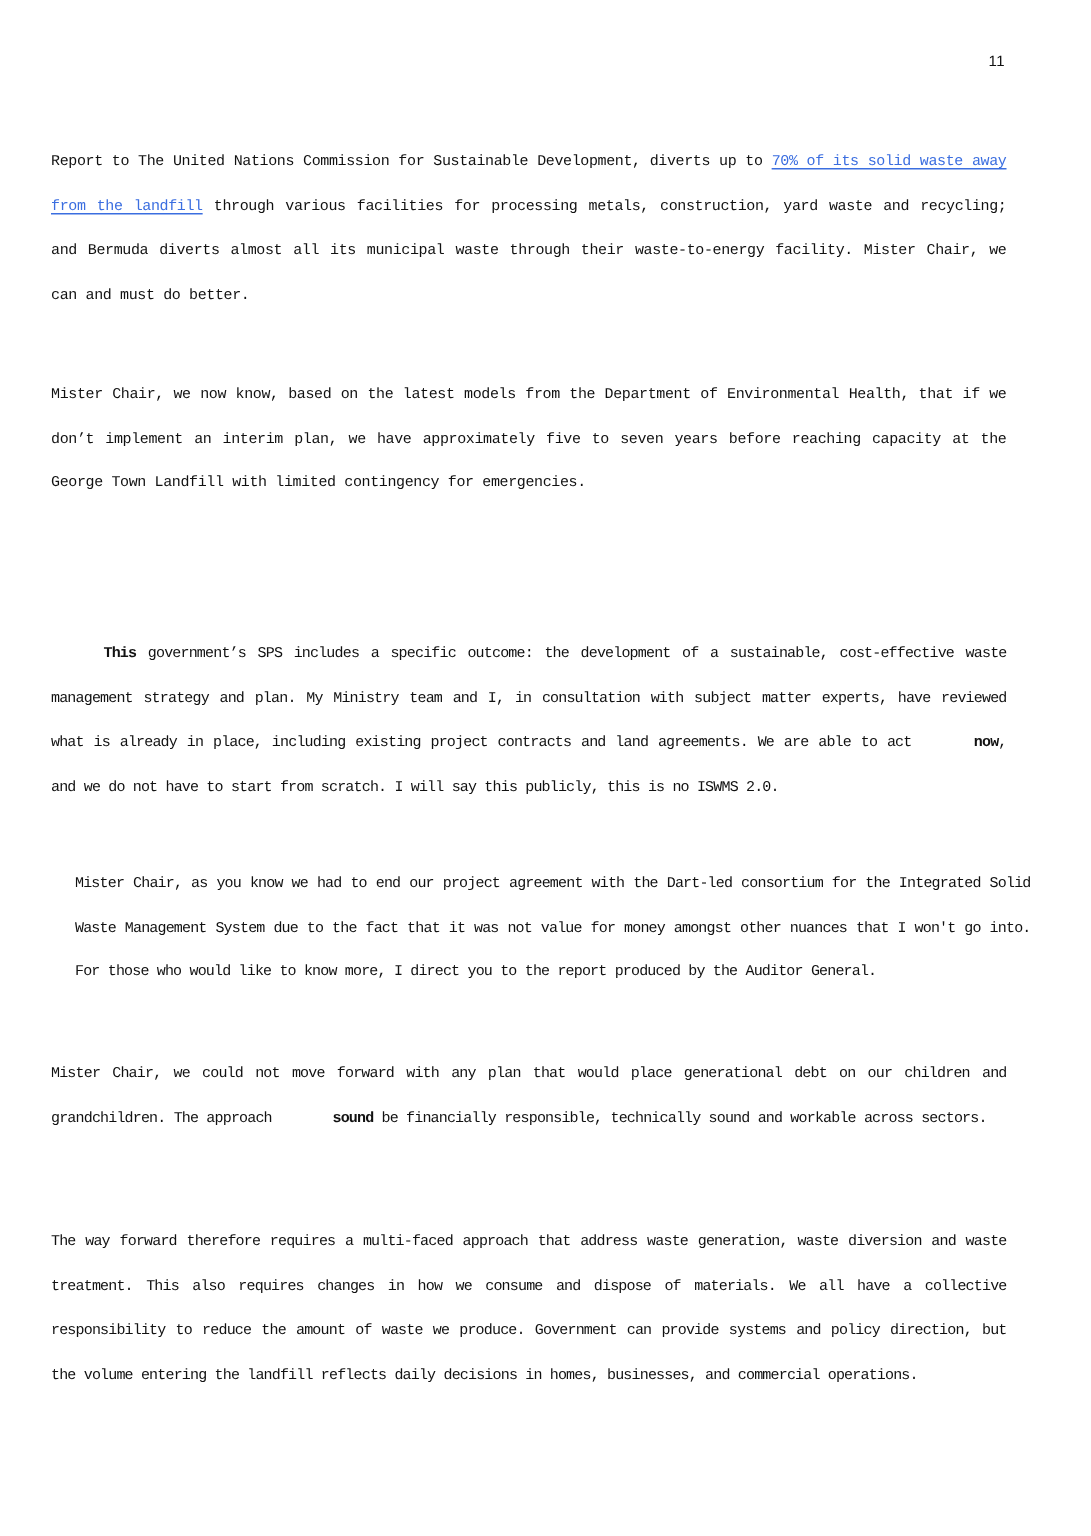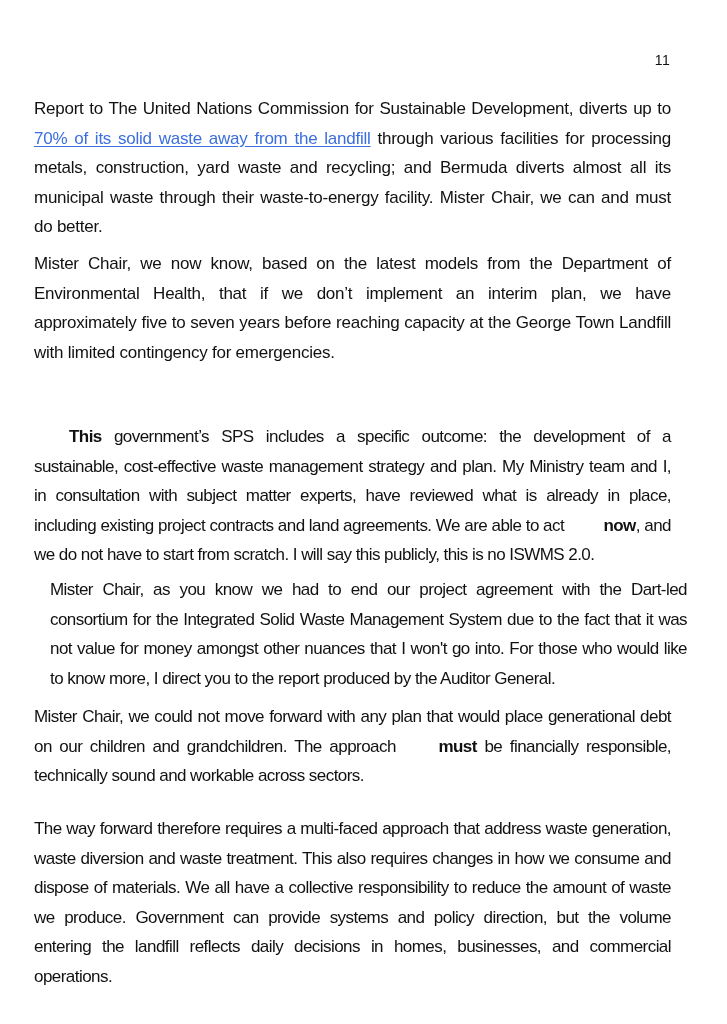--- a/index.html
+++ b/index.html
@@ -1,21 +1,21 @@
 <!DOCTYPE html>
 <html><head>
   <meta charset="utf-8">
   <style>
     html, body { margin: 0; padding: 0; background: #ffffff; }
     body { width: 727px; height: 1024px; position: relative; overflow: hidden;
       font-family: "Liberation Sans", sans-serif; color: #111111; }
-    .page-number { position: absolute; top: 52px; right: 57px; font-size: 14px;
+    .page-number { position: absolute; top: 36px; right: 57px; font-size: 10px;
       font-family: "Liberation Sans", sans-serif; letter-spacing: 0.3px; }
-    .para { position: absolute; left: 34px; width: 637px; font-size: 17px;
-      line-height: 29.5px; text-align: justify; letter-spacing: -0.25px; margin: 0; }
+    .para { position: absolute; left: 34px; width: 637px; font-size: 10px;
+      line-height: 29.5px; text-align: justify; letter-spacing: -0.25px; margin: 0; font-family: Liberation Mono, monospace; }
     .para.tight { letter-spacing: -0.55px; }
     .link { color: #3b6ee0; text-decoration: underline; text-underline-offset: 2px; }
     .bold { font-weight: bold; margin-left: 35px; }
   </style>
 </head>
 <body>
 
 <div class="page-number">11</div>
 
 <p class="para" style="top:94px;">
@@ -28,18 +28,18 @@
 
 <p class="para tight" style="top:422px;">
   <span class="bold">This</span><span> government’s SPS includes a specific outcome: the development of a sustainable, cost-effective waste management strategy and plan. My Ministry team and I, in consultation with subject matter experts, have reviewed what is already in place, including existing project contracts and land agreements. We are able to act </span><span class="bold">now</span><span>, and we do not have to start from scratch. I will say this publicly, this is no ISWMS 2.0.</span>
 </p>
 
 <p class="para tight" style="top:575px;margin-left:16px;">
   <span>Mister Chair, as you know we had to end our project agreement with the Dart-led consortium for the Integrated Solid Waste Management System due to the fact that it was not value for money amongst other nuances that I won't go into. For those who would like to know more, I direct you to the report produced by the Auditor General.</span>
 </p>
 
 <p class="para tight" style="top:702px;">
-  <span>Mister Chair, we could not move forward with any plan that would place generational debt on our children and grandchildren. The approach </span><span class="bold">must</span><span> be financially responsible, technically sound and workable across sectors.</span>
+  <span>Mister Chair, we could not move forward with any plan that would place generational debt on our children and grandchildren. The approach </span><span class="bold">sound</span><span> be financially responsible, technically sound and workable across sectors.</span>
 </p>
 
 <p class="para tight" style="top:814px;">
   <span>The way forward therefore requires a multi-faced approach that address waste generation, waste diversion and waste treatment. This also requires changes in how we consume and dispose of materials. We all have a collective responsibility to reduce the amount of waste we produce. Government can provide systems and policy direction, but the volume entering the landfill reflects daily decisions in homes, businesses, and commercial operations.</span>
 </p>
 
 </body></html>

